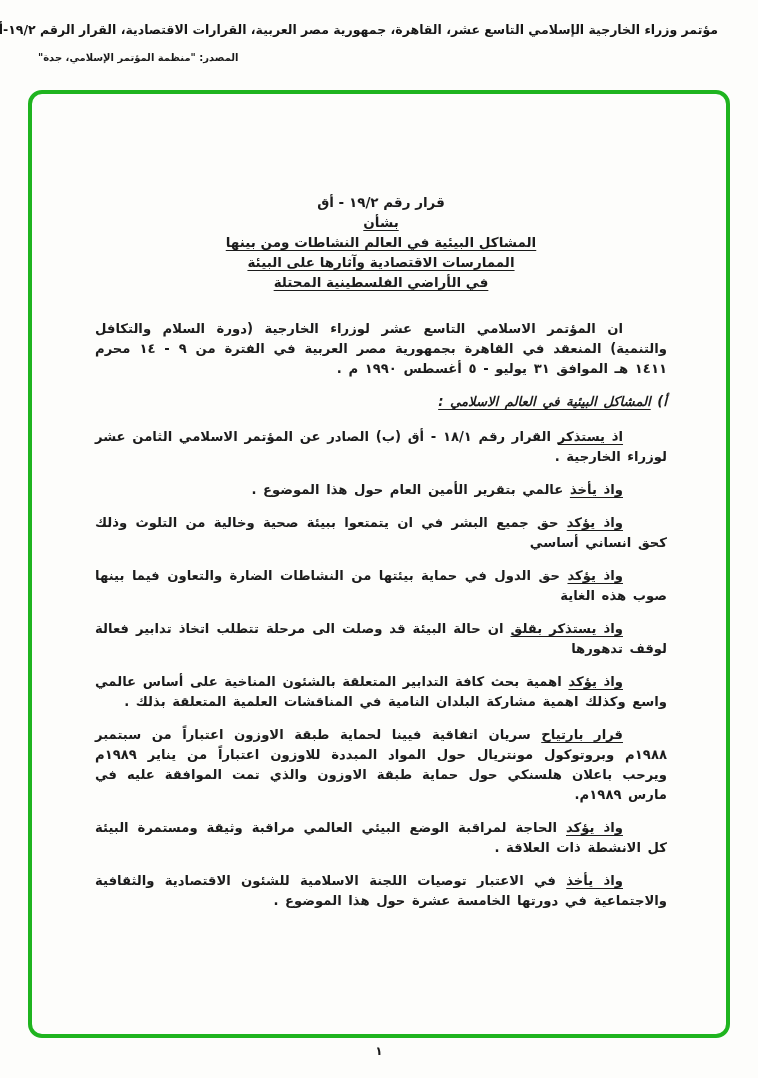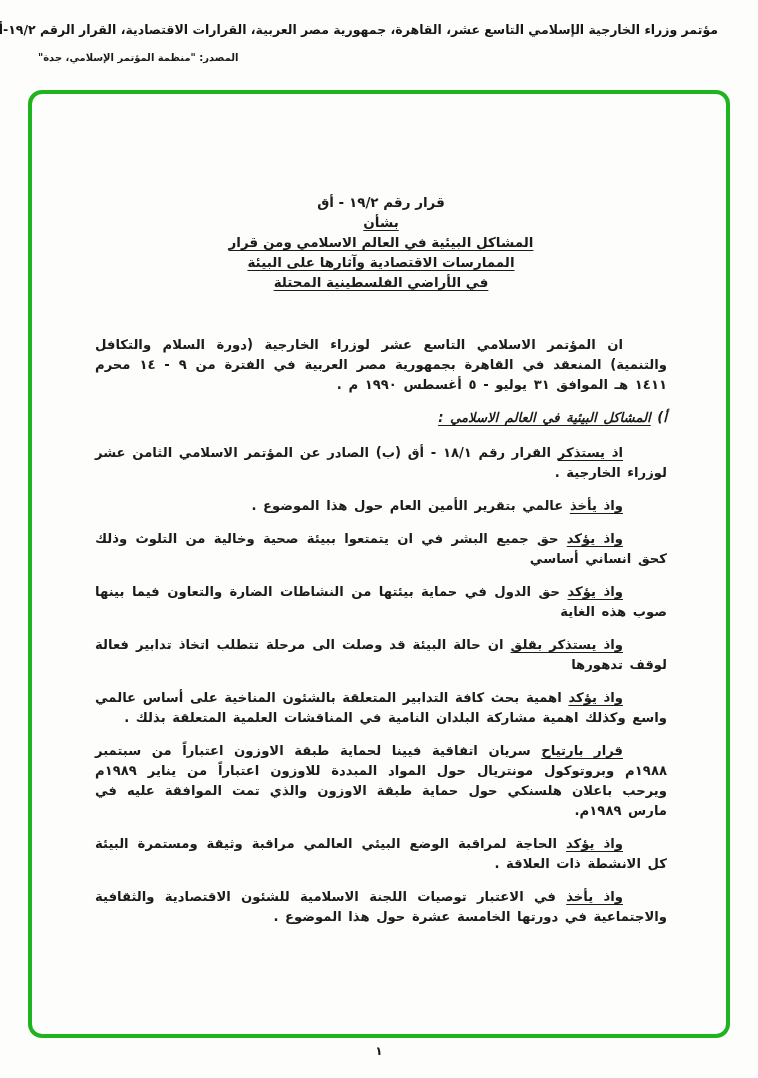--- a/index.html
+++ b/index.html
@@ -46,21 +46,21 @@
   .content {
     position: absolute;
     left: 95px; top: 192px;
     width: 572px;
     direction: rtl;
   }
   .title-block {
     text-align: center;
     font-weight: bold;
     font-size: 13.5px;
-    margin-bottom: 43px;
+    margin-bottom: 27px;
   }
   .title-line {
     line-height: 20px;
     letter-spacing: 0.5px;
   }
   .title-line.u {
     text-decoration: underline;
     text-underline-offset: 3px;
   }
   .doc-body { font-weight: bold; font-size: 13.2px; }
@@ -101,21 +101,21 @@
   <div class="doc-header">مؤتمر وزراء الخارجية الإسلامي التاسع عشر، القاهرة، جمهورية مصر العربية، القرارات الاقتصادية، القرار الرقم ١٩/٢-أق</div>
 
   <div class="doc-source">المصدر:  "منظمة المؤتمر الإسلامي، جدة"</div>
 
   <div class="green-frame" style="border-color: rgb(31, 180, 31);"></div>
 
   <div class="content">
     <div class="title-block">
         <div class="title-line">قرار رقم ١٩/٢ - أق</div>
         <div class="title-line u">بشأن</div>
-        <div class="title-line u">المشاكل البيئية في العالم الاسلامي ومن قرار</div>
+        <div class="title-line u">المشاكل البيئية في العالم النشاطات ومن بينها</div>
         <div class="title-line u">الممارسات الاقتصادية وآثارها على البيئة</div>
         <div class="title-line u">في الأراضي الفلسطينية المحتلة</div>
       </div>
     <div class="doc-body">
         <p class="para"><span>ان المؤتمر الاسلامي التاسع عشر لوزراء الخارجية (دورة السلام والتكافل والتنمية) المنعقد في القاهرة بجمهورية مصر العربية في الفترة من ٩ - ١٤ محرم ١٤١١ هـ الموافق ٣١ يوليو - ٥ أغسطس ١٩٩٠ م .</span></p>
         <p class="para heading"><span>أ) </span><span class="u">المشاكل البيئية في العالم الاسلامي :</span></p>
         <p class="para"><span class="u">اذ يستذكر</span><span> القرار رقم ١٨/١ - أق (ب) الصادر عن المؤتمر الاسلامي الثامن عشر لوزراء الخارجية .</span></p>
         <p class="para"><span class="u">واذ يأخذ</span><span> عالمي بتقرير الأمين العام حول هذا الموضوع .</span></p>
         <p class="para"><span class="u">واذ يؤكد</span><span> حق جميع البشر في ان يتمتعوا ببيئة صحية وخالية من التلوث وذلك كحق انساني أساسي</span></p>
         <p class="para"><span class="u">واذ يؤكد</span><span> حق الدول في حماية بيئتها من النشاطات الضارة والتعاون فيما بينها صوب هذه الغاية</span></p>

